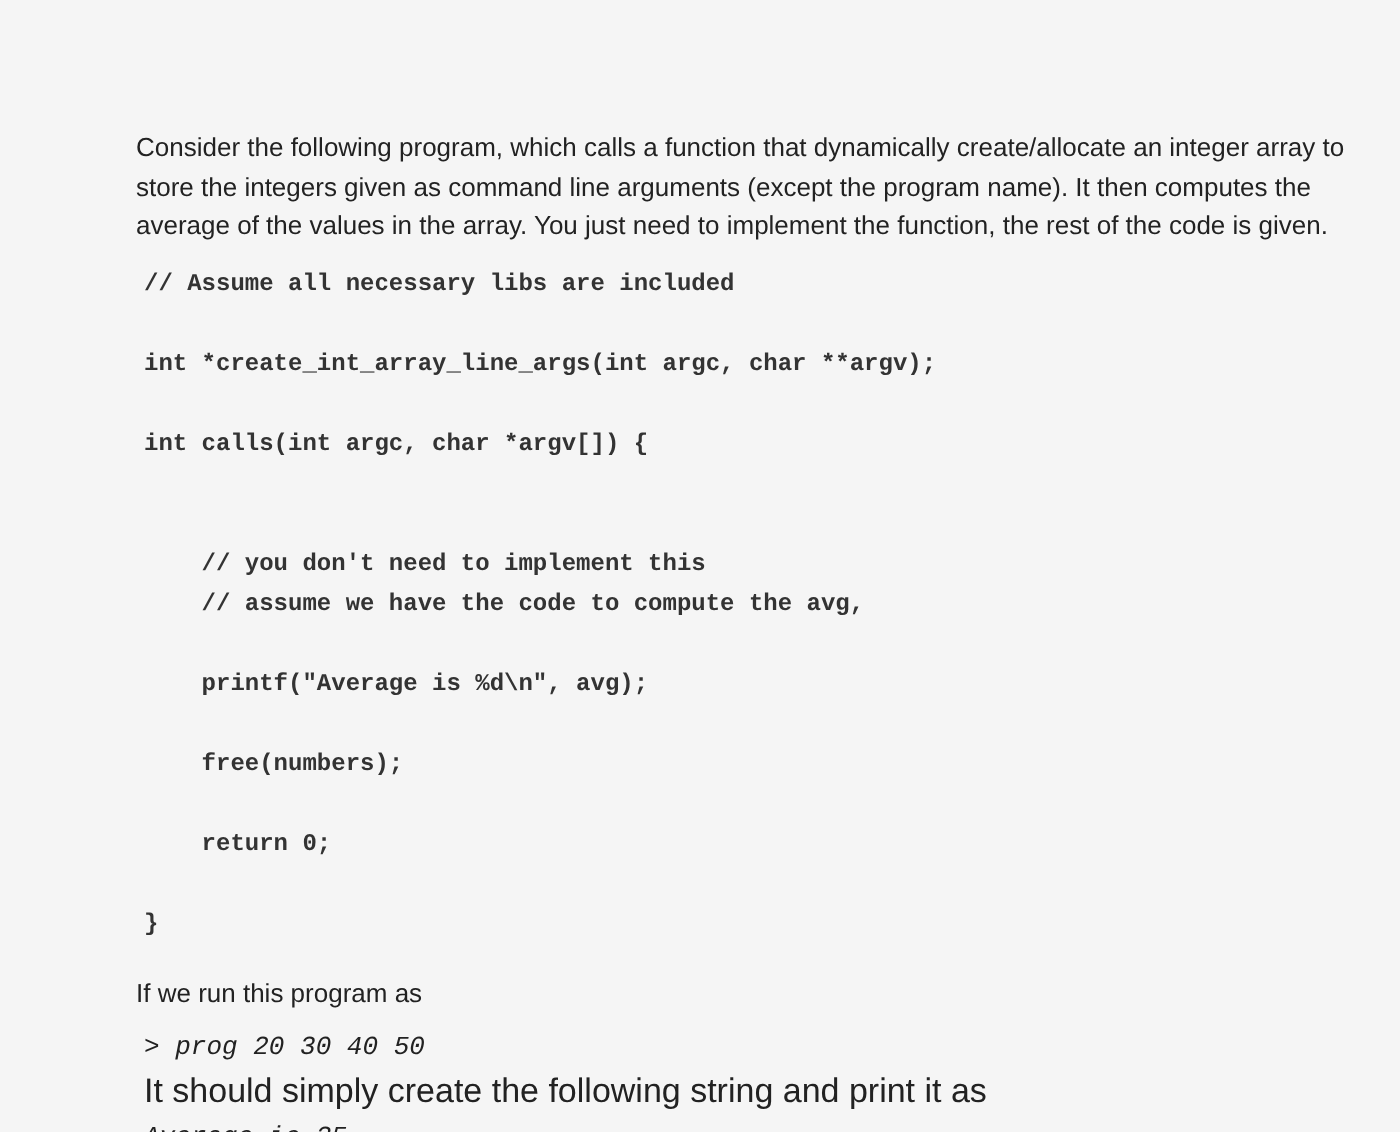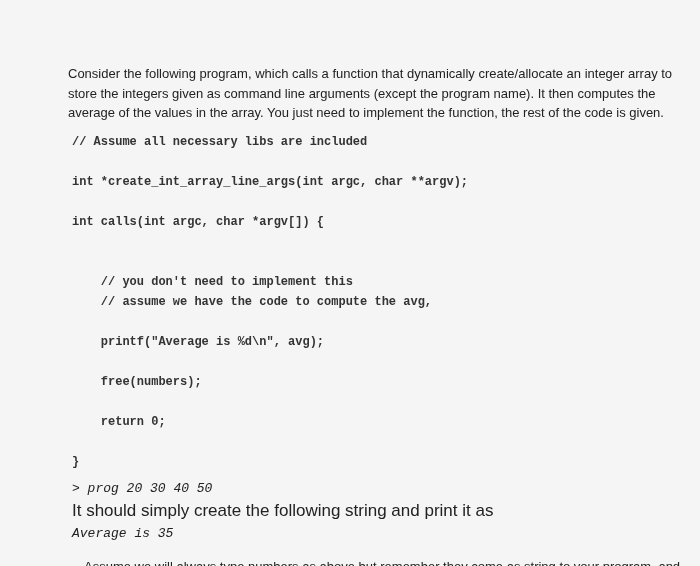--- a/index.html
+++ b/index.html
@@ -76,20 +76,21 @@
   <div class="code-block">    printf("Average is %d\n", avg);</div>
   <div class="code-block">&nbsp;</div>
   <div class="code-block">    free(numbers);</div>
   <div class="code-block">&nbsp;</div>
   <div class="code-block">    return 0;</div>
   <div class="code-block">&nbsp;</div>
   <div class="code-block">}</div>
 </div>
 
 <div class="run-section">
+  <p class="description-text">If we run this program as</p>
   <div class="run-line">&gt; prog 20 30  40 50</div>
   <p class="plain-text">It should simply create the following string and print it as</p>
   <div class="run-line">Average is 35</div>
 </div>
 
 <p class="description-text">
   <span>Assume we will always type numbers as above but remember they come as string to your program, and you can use </span>
 </p>
 
 </body></html>

